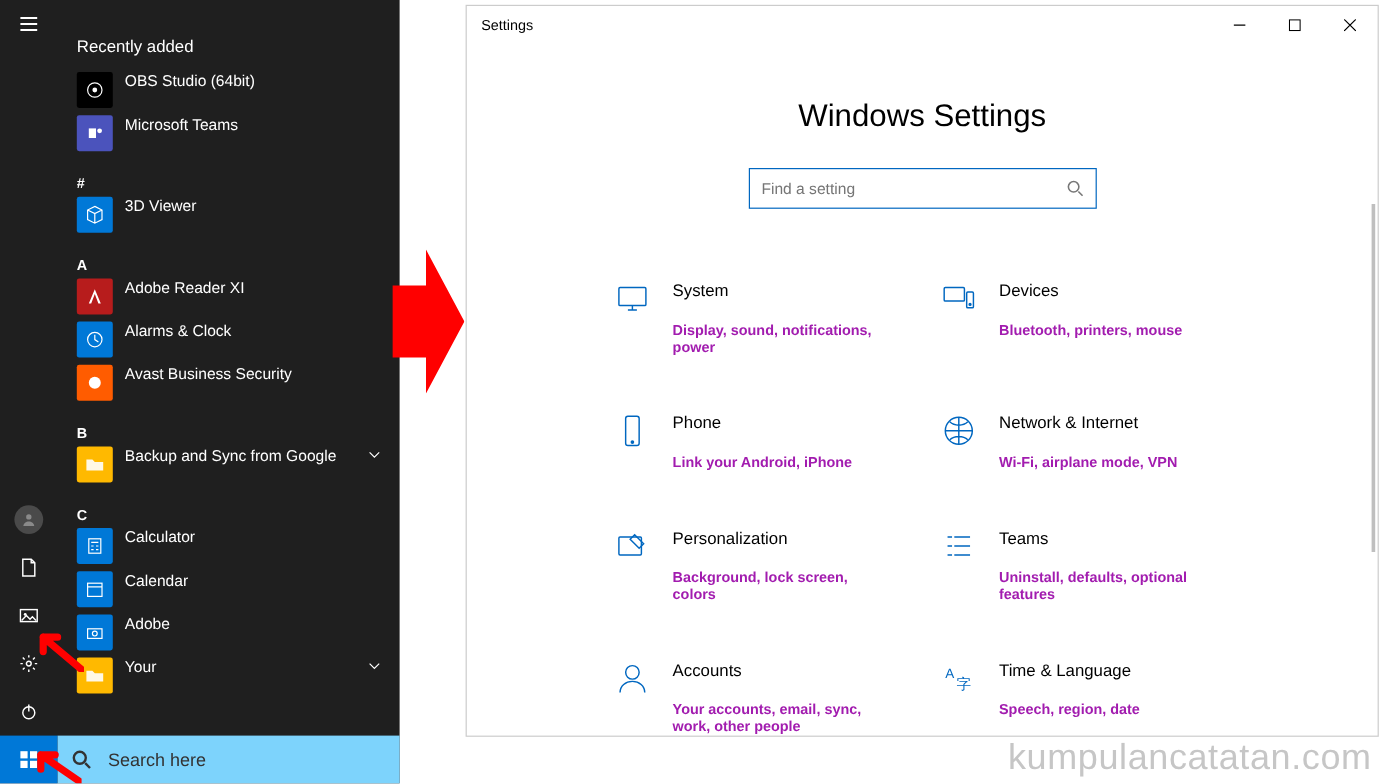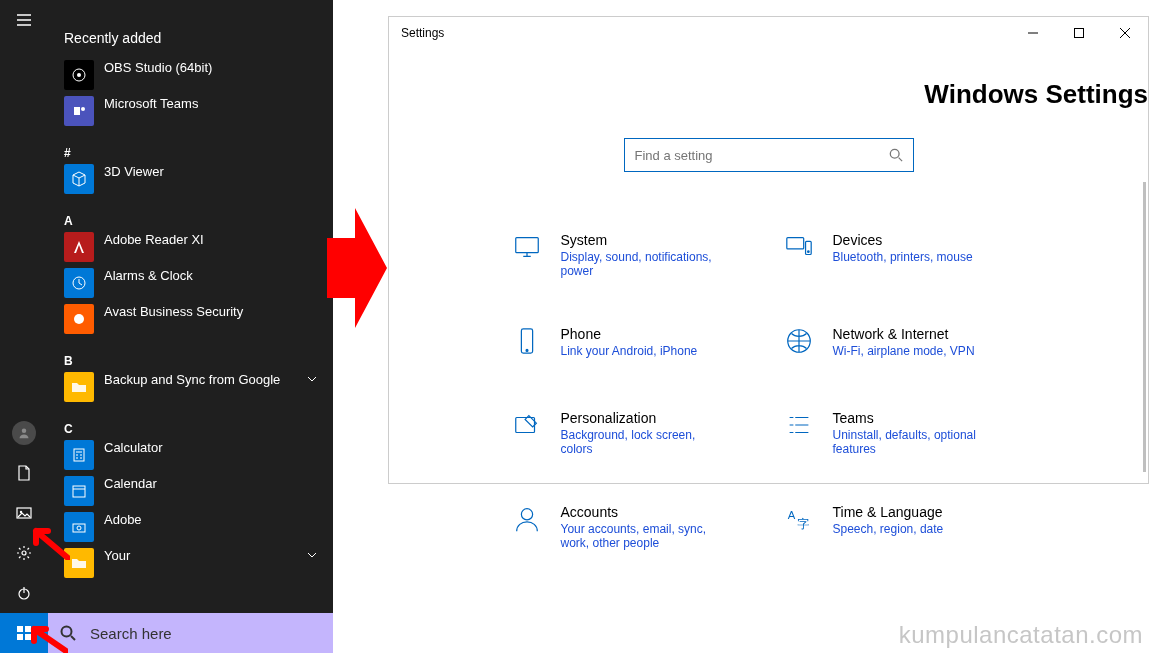--- a/index.html
+++ b/index.html
@@ -52,45 +52,45 @@
   
   .taskbar {
     position:absolute; left:0; bottom:0; width:333px; height:40px;
     display:flex;
   }
   .tb-start {
     width:48px; height:40px; background:#0078d7; display:flex;align-items:center;justify-content:center;
   }
   .tb-start svg{width:16px;height:16px;fill:#fff;}
   .tb-search {
-    flex:1; background:#c4b5fd; display:flex; align-items:center; padding:0 12px;
+    flex:1; background:#7dd3fc; display:flex; align-items:center; padding:0 12px;
     color:#333; font-size:15px;
   }
   .tb-search svg{width:16px;height:16px;stroke:#333;fill:none;stroke-width:2;margin-right:14px;}
 
   
   .big-arrow {
     position:absolute; left:327px; top:208px; width:60px; height:120px;
   }
   .mini-arrow { position:absolute; pointer-events:none; }
 
   
   .settings-win {
-    position:absolute; left:388px; top:16px; width:761px; height:468px;
+    position:absolute; left:388px; top:4px; width:761px; height:610px;
     background:#fff; border:1px solid #ccc;
   }
   .titlebar {
     height:32px; display:flex; align-items:center; padding-left:12px; font-size:12px;
   }
   .winbtns { position:absolute; right:0; top:0; display:flex; }
   .winbtn { width:46px; height:32px; display:flex; align-items:center; justify-content:center; }
   .winbtn svg{width:10px;height:10px;stroke:#000;stroke-width:1;fill:none;}
 
   .settings-title {
-    text-align:right; font-size:26px; font-weight:700; margin-top:30px;
+    text-align:center; font-size:26px; font-weight:400; margin-top:44px;
   }
   .search-wrap { display:flex; justify-content:center; margin-top:28px; }
   .search-box {
     width:290px; height:34px; border:1px solid #0067c0; display:flex; align-items:center;
     padding:12px 10px; color:#666; font-size:13px;
   }
   .search-box input {
     border:none; outline:none; flex:1; font-size:13px; background:transparent;
   }
   .search-box svg{width:14px;height:14px;stroke:#777;fill:none;stroke-width:1.5;}
@@ -99,28 +99,28 @@
     margin:60px auto 0 auto; width:520px; display:grid; grid-template-columns:1fr 1fr;
     row-gap:48px; column-gap:24px;
   }
   .cat { display:flex; }
   .cat-icon {
     width:36px; height:36px; flex:0 0 36px; margin-right:16px;
     display:flex; align-items:flex-start; justify-content:center;
   }
   .cat-icon svg{width:30px;height:30px;stroke:#0067c0;fill:none;stroke-width:1.3;}
   .cat-title { font-size:14px; color:#000; }
-  .cat-sub { font-size:12px; color:#1d4ed8; margin-top:2px; max-width:170px; }
+  .cat-sub { font-size:12px; color:#a21caf; margin-top:18px; max-width:170px;font-weight:bold; }
 
   .settings-scrollbar {
     position:absolute; right:2px; top:165px; width:3px; height:290px; background:#bfbfbf;
   }
 
   .watermark {
-    position:absolute; right:8px; bottom:4px; font-size:24px; color:#c6c6c6;
+    position:absolute; right:8px; bottom:4px; font-size:30px; color:#c6c6c6;
     font-weight:500; letter-spacing:0.5px;margin-left:36px;
   }
 </style>
 </head>
 <body>
 
 <div class="screen">
 
   <div class="start-menu">
 

